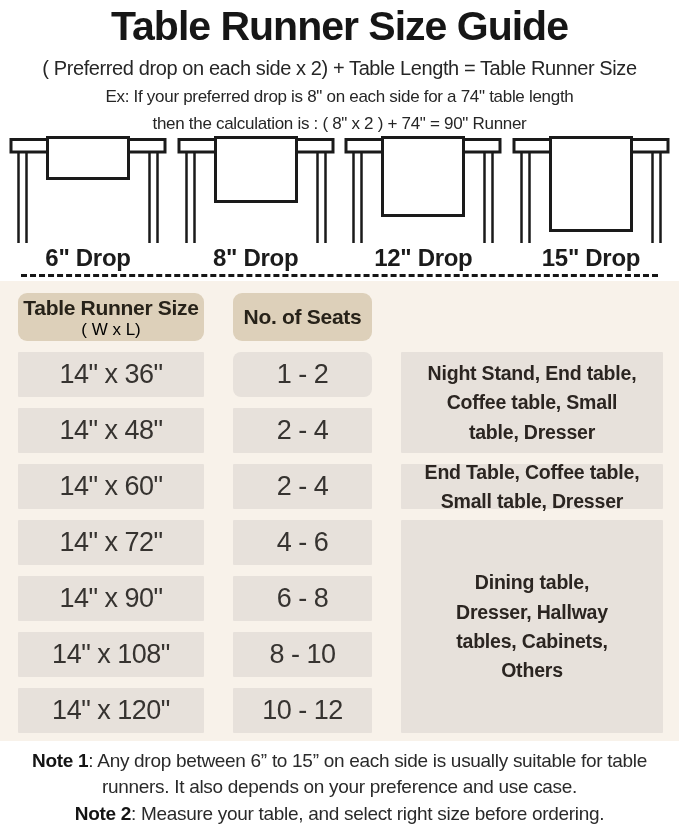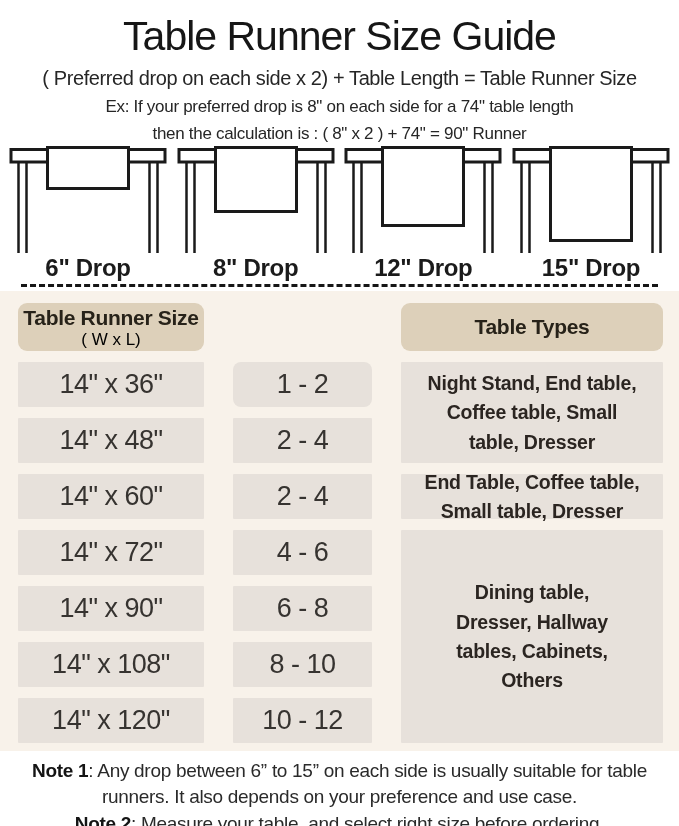--- a/index.html
+++ b/index.html
@@ -4,23 +4,23 @@
 <style>
   html, body { margin: 0; padding: 0; background: #ffffff; }
   body {
     width: 679px;
     font-family: "Liberation Sans", sans-serif;
     color: #1d1b19;
   }
   .page { width: 679px; min-height: 826px; overflow: hidden; background: #fff; }
 
   .title {
-    margin: 0; padding-top: 14px;
+    margin: 0; padding-top: 4px;
     text-align: center;
-    font-size: 41px; font-weight: 400; letter-spacing: -1px;
+    font-size: 41px; font-weight: 700; letter-spacing: -1px;
     line-height: 1.12; color: #161616;
   }
   .formula {
     margin: 5px 0 0; text-align: center;
     font-size: 20px; letter-spacing: -0.4px; color: #262626; line-height: 1.3;
   }
   .example { 
     margin: 5px 0 0; text-align: center;
     font-size: 17px; letter-spacing: -0.3px; color: #262626; line-height: 1.3;
   }
@@ -142,22 +142,22 @@
     </div>
 
   <div class="dashed-divider"></div>
 
   <div class="panel">
     <div class="size-grid" id="size-grid">
         <div class="th" style="grid-area: 1 / 1;">
           <div class="th-title">Table Runner Size</div>
           <div class="th-sub">( W x L)</div>
         </div>
-        <div class="th" style="grid-area: 1 / 3;">
-          <div class="th-title">Table Types</div>
+        <div class="th" style="grid-area: 1 / 2;">
+          <div class="th-title">No. of Seats</div>
         </div>
         <div class="td num-cell" style="grid-area: 2 / 1;">14" x 36"</div>
         <div class="td num-cell" style="grid-area: 2 / 2; border-radius: 8px;">1 - 2</div>
         <div class="td num-cell" style="grid-area: 3 / 1;">14" x 48"</div>
         <div class="td num-cell" style="grid-area: 3 / 2;">2 - 4</div>
         <div class="td num-cell" style="grid-area: 4 / 1;">14" x 60"</div>
         <div class="td num-cell" style="grid-area: 4 / 2;">2 - 4</div>
         <div class="td num-cell" style="grid-area: 5 / 1;">14" x 72"</div>
         <div class="td num-cell" style="grid-area: 5 / 2;">4 - 6</div>
         <div class="td num-cell" style="grid-area: 6 / 1;">14" x 90"</div>

